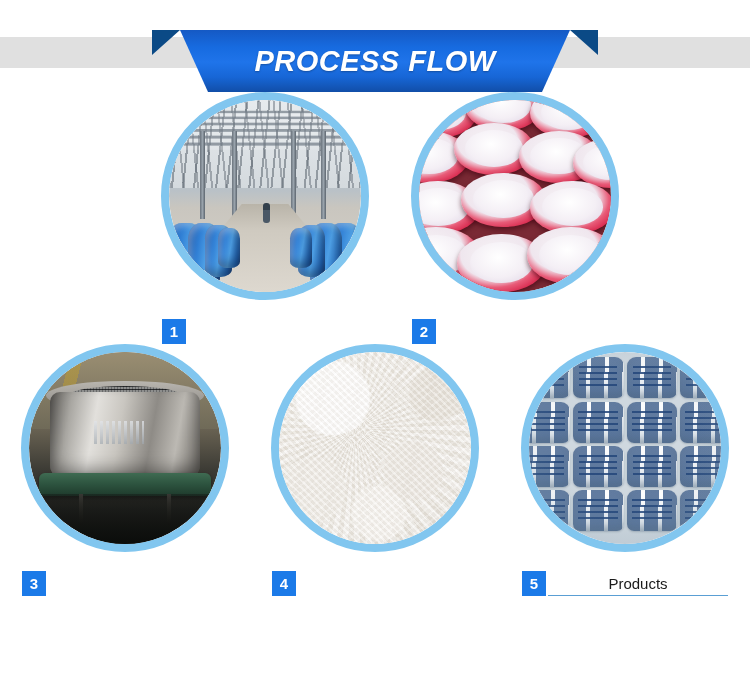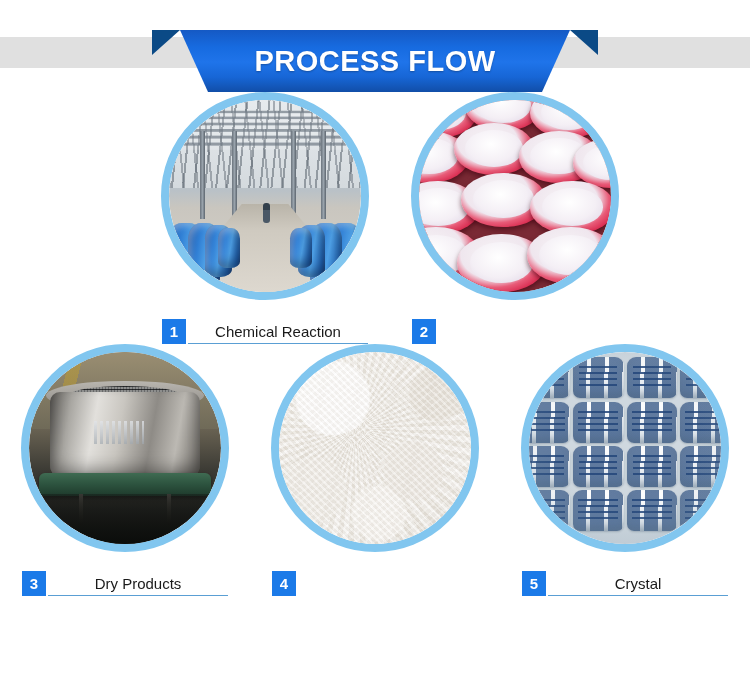--- a/index.html
+++ b/index.html
@@ -28,20 +28,21 @@
     width: 750px;
     height: 31px;
     background: #e0e0e0;
   }
   .ribbon-wrap {
     position: absolute;
     left: 152px;
     top: 15px;
     width: 446px;
     height: 62px;
+    font-style: italic;
   }
   .ribbon-tail {
     position: absolute;
     top: 15px;
     width: 0;
     height: 0;
     border-style: solid;
   }
   .ribbon-tail.left {
     left: 0px;
@@ -378,21 +379,20 @@
           <div class="vessels-r">
             <div class="v"></div>
             <div class="v"></div>
             <div class="v"></div>
             <div class="v"></div>
           </div>
         </div>
       </div>
       <div class="caption">
         <div class="badge">1</div>
-        <div class="cap-text">Chemical Reaction</div>
       </div>
     </div>
 
     <div class="cell">
       <div class="circle">
         <div class="photo ph-crystal">
           <div class="tub" style="left:-10%;top:-6%;width:40%;height:26%;"></div>
           <div class="tub" style="left:24%;top:-10%;width:40%;height:26%;"></div>
           <div class="tub" style="left:58%;top:-6%;width:40%;height:26%;"></div>
           <div class="tub" style="left:-16%;top:16%;width:42%;height:27%;"></div>
@@ -425,21 +425,20 @@
           <div class="drum"></div>
           <div class="logo"></div>
           <div class="frame"></div>
           <div class="leg l"></div>
           <div class="leg r"></div>
           <div class="shadow"></div>
         </div>
       </div>
       <div class="caption">
         <div class="badge">3</div>
-        <div class="cap-text">Dry Products</div>
       </div>
     </div>
 
     <div class="cell">
       <div class="circle">
         <div class="photo ph-powder">
           <div class="grain"></div>
         </div>
       </div>
       <div class="caption">
@@ -472,18 +471,18 @@
             <div class="bag"></div>
             <div class="bag"></div>
             <div class="bag"></div>
             <div class="bag"></div>
           </div>
           <div class="vign"></div>
         </div>
       </div>
       <div class="caption">
         <div class="badge">5</div>
-        <div class="cap-text">Crystal</div>
+        <div class="cap-text">Products</div>
       </div>
     </div>
 
   </div>
 </div>
 
 </body></html>

